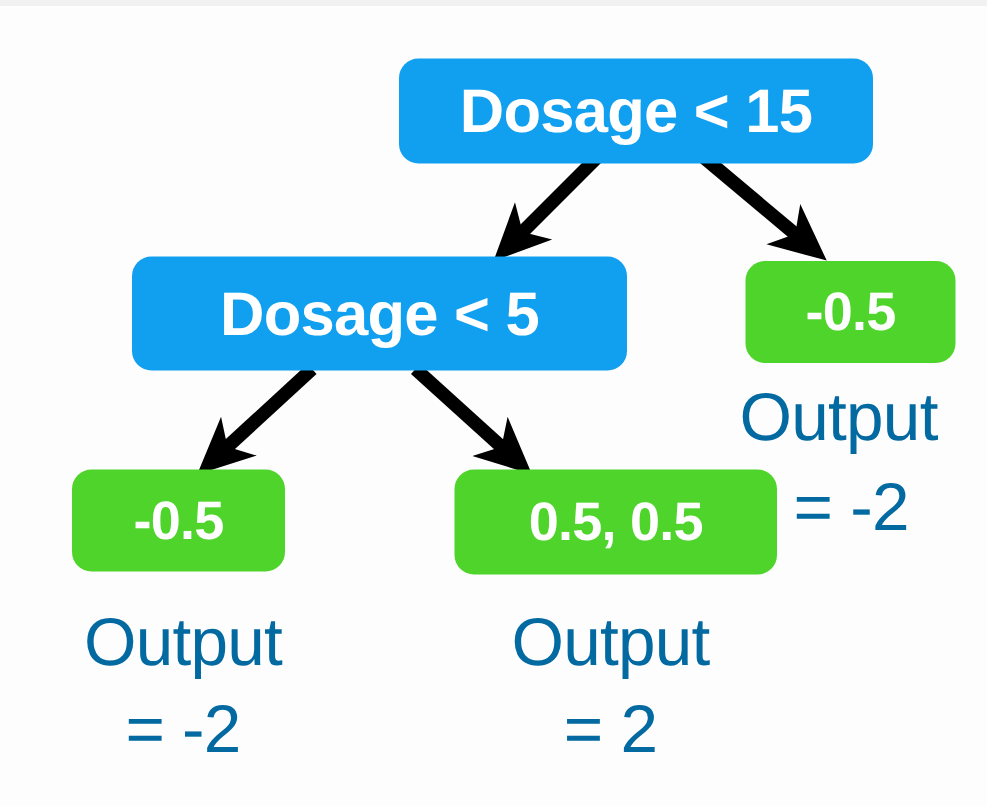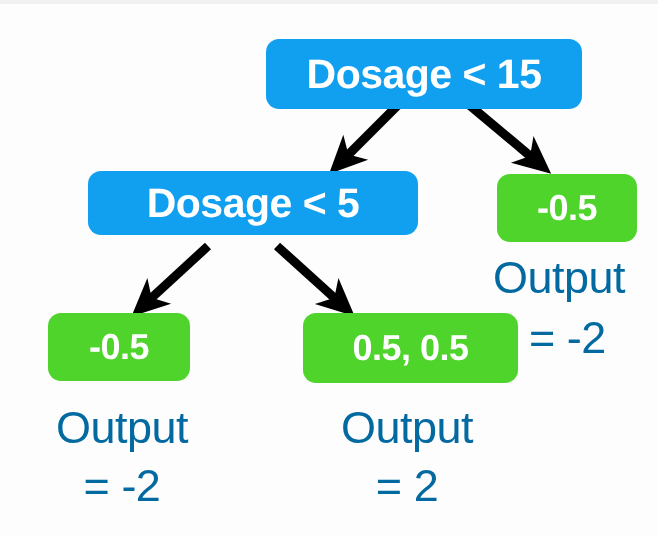--- a/index.html
+++ b/index.html
@@ -54,21 +54,21 @@
     background: #119ff0;
     font-size: 41px;
   }
   .node.leaf {
     background: #4fd42b;
     font-size: 36px;
   }
 
   
   #node-root      { left: 266px; top: 39px;  width: 316px; height: 70px; }
-  #node-dosage5   { left: 88px;  top: 171px; width: 330px; height: 64px; }
+  #node-dosage5   { left: 88px;  top: 171px; width: 330px; height: 76px; }
   #node-leaf-right{ left: 497px; top: 174px; width: 140px; height: 68px; }
   #node-leaf-left { left: 48px;  top: 313px; width: 142px; height: 68px; }
   #node-leaf-mid  { left: 303px; top: 313px; width: 215px; height: 70px; }
 
   .out-label {
     position: absolute;
     color: #0369a1;
     font-size: 45px;
     font-weight: normal;
     line-height: 1.02;

